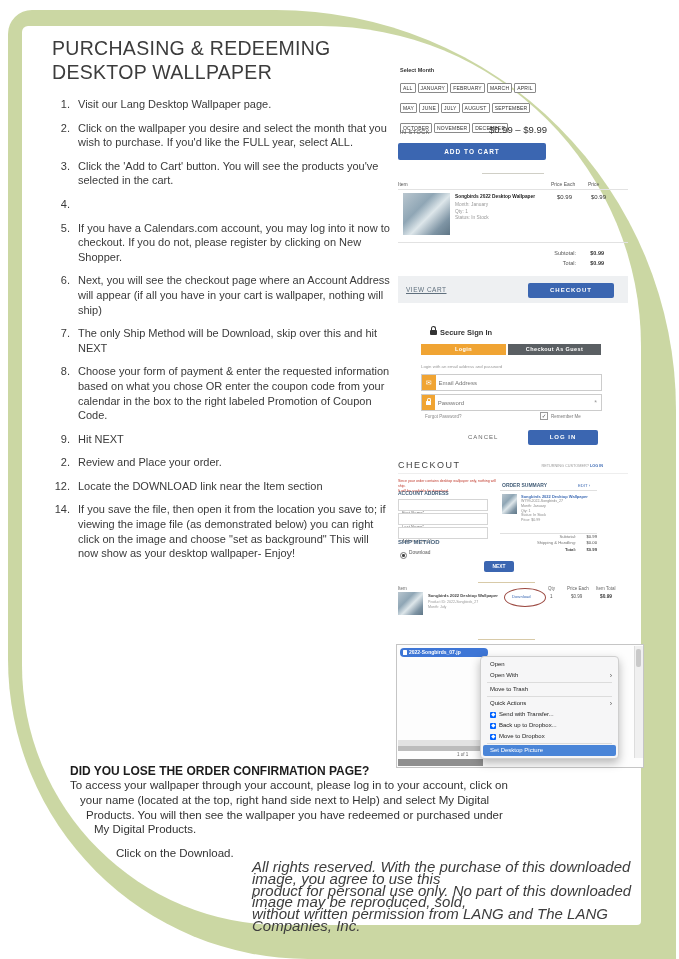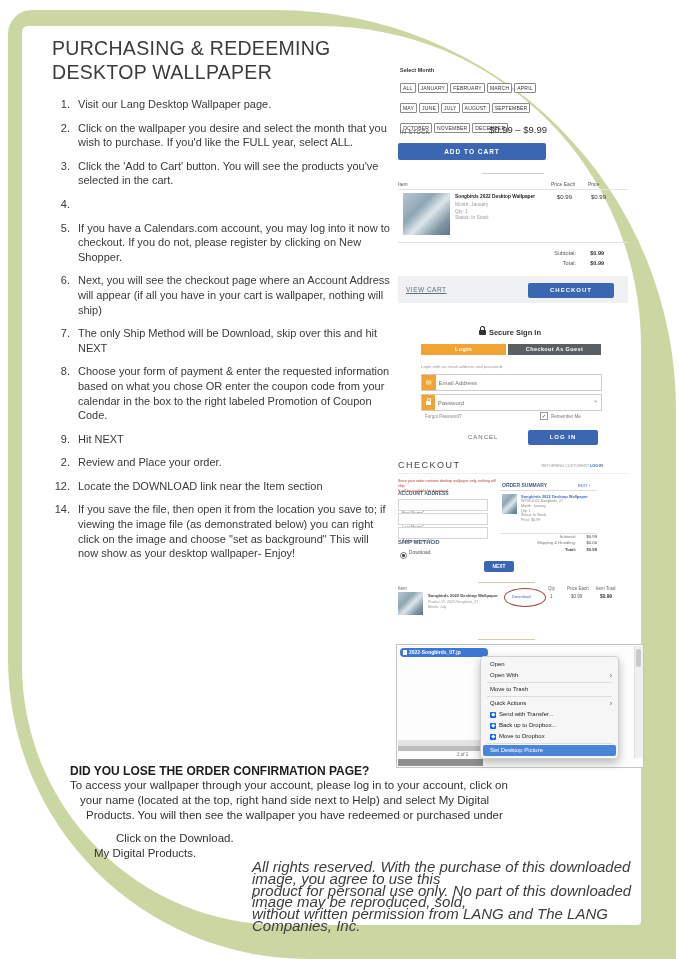--- a/index.html
+++ b/index.html
@@ -126,22 +126,22 @@
         <span class="num">14.</span>
         <span>If you save the file, then open it from the location you save to; if viewing the image file (as demonstrated below) you can right click on the image and choose "set as background" This will now show as your desktop wallpaper- Enjoy!</span>
       </div>
   </div>
 
   <div class="abs" style="left:70px;top:764px;width:575px;">
     <div class="lost-head">DID YOU LOSE THE ORDER CONFIRMATION PAGE?</div>
     <div class="lost-line">To access your wallpaper through your account, please log in to your account, click on</div>
     <div class="lost-line" style="padding-left:10px;">your name (located at the top, right hand side next to Help) and select My Digital</div>
     <div class="lost-line" style="padding-left:16px;">Products. You will then see the wallpaper you have redeemed or purchased under</div>
+    <div class="lost-line" style="padding-left:24px;">My Digital Products.</div>
     <div class="lost-line" style="padding-left:46px;margin-top:9px;">Click on the Download.</div>
-    <div class="lost-line" style="padding-left:24px;">My Digital Products.</div>
   </div>
 
   <div class="abs legal" style="left:252px;top:861px;">
     <div>All rights reserved. With the purchase of this downloaded image, you agree to use this</div>
     <div>product for personal use only. No part of this downloaded image may be reproduced, sold,</div>
     <div>without written permission from LANG and The LANG Companies, Inc.</div>
   </div>
 
   <div class="abs lbl-xs" style="left:400px;top:67px;">Select Month</div>
   <div class="abs" style="left:400px;top:76px;width:152px;">
@@ -167,21 +167,21 @@
   <div class="abs" style="left:582px;top:194px;width:24px;text-align:right;font-size:6px;color:#333;">$0.99</div>
   <div class="abs hline" style="left:398px;top:242px;width:230px;"></div>
   <div class="abs" style="left:530px;top:250px;width:46px;text-align:right;font-size:5.5px;color:#555;">Subtotal:</div>
   <div class="abs" style="left:580px;top:250px;width:24px;text-align:right;font-size:5.5px;font-weight:bold;color:#333;">$0.99</div>
   <div class="abs" style="left:530px;top:260px;width:46px;text-align:right;font-size:5.5px;color:#555;">Total:</div>
   <div class="abs" style="left:580px;top:260px;width:24px;text-align:right;font-size:5.5px;font-weight:bold;color:#333;">$0.99</div>
   <div class="abs" style="left:398px;top:276px;width:230px;height:27px;background:#eef0f2;"></div>
   <div class="abs" style="left:406px;top:286px;font-size:6.5px;color:#5f6f7d;letter-spacing:.5px;text-decoration:underline;">VIEW CART</div>
   <div class="abs blue-btn" style="left:528px;top:283px;width:86px;height:15px;line-height:15px;font-size:6px;letter-spacing:1px;">CHECKOUT</div>
 
-  <div class="abs" style="left:430px;top:328px;width:160px;text-align:center;font-size:7.5px;font-weight:bold;color:#333;">
+  <div class="abs" style="left:430px;top:328px;width:160px;text-align:left;font-size:7.5px;font-weight:bold;color:#333;">
     <span class="lock-icon"></span><span>Secure Sign In</span>
   </div>
   <div class="abs tab" style="left:421px;top:344px;width:85px;background:#f0a433;">Login</div>
   <div class="abs tab" style="left:508px;top:344px;width:93px;background:#5a5f63;">Checkout As Guest</div>
   <div class="abs gray-txt" style="left:421px;top:364px;font-size:4.3px;">Login with an email address and password</div>
   <div class="abs fake-input" style="left:421px;top:374px;width:179px;height:15px;display:flex;align-items:center;">
     <span class="icon-sq">✉</span>
     <input type="text" placeholder="Email Address" style="">
   </div>
   <div class="abs fake-input" style="left:421px;top:394px;width:179px;height:15px;display:flex;align-items:center;">

